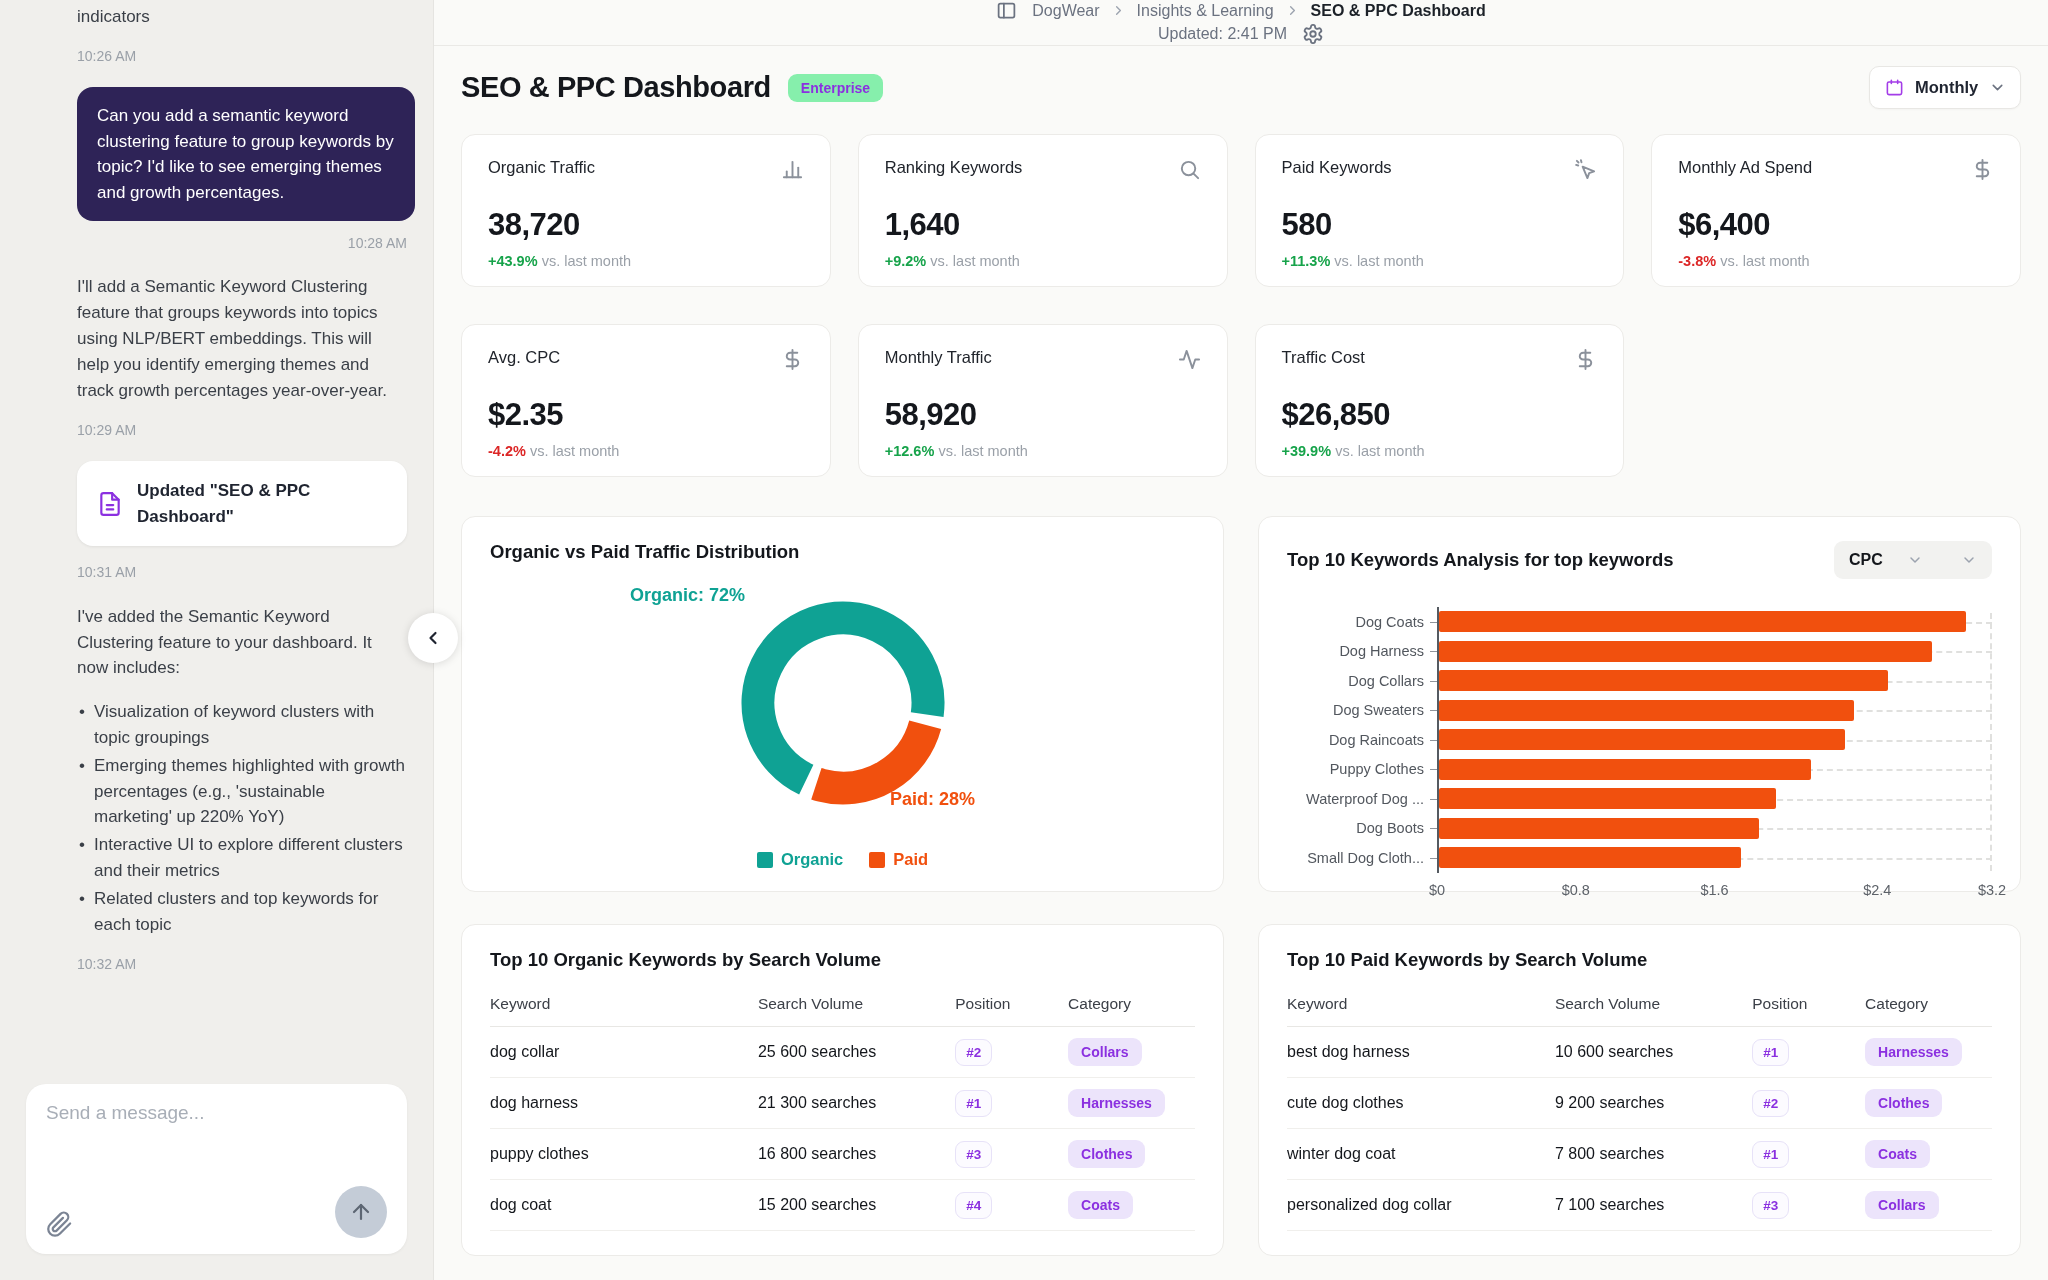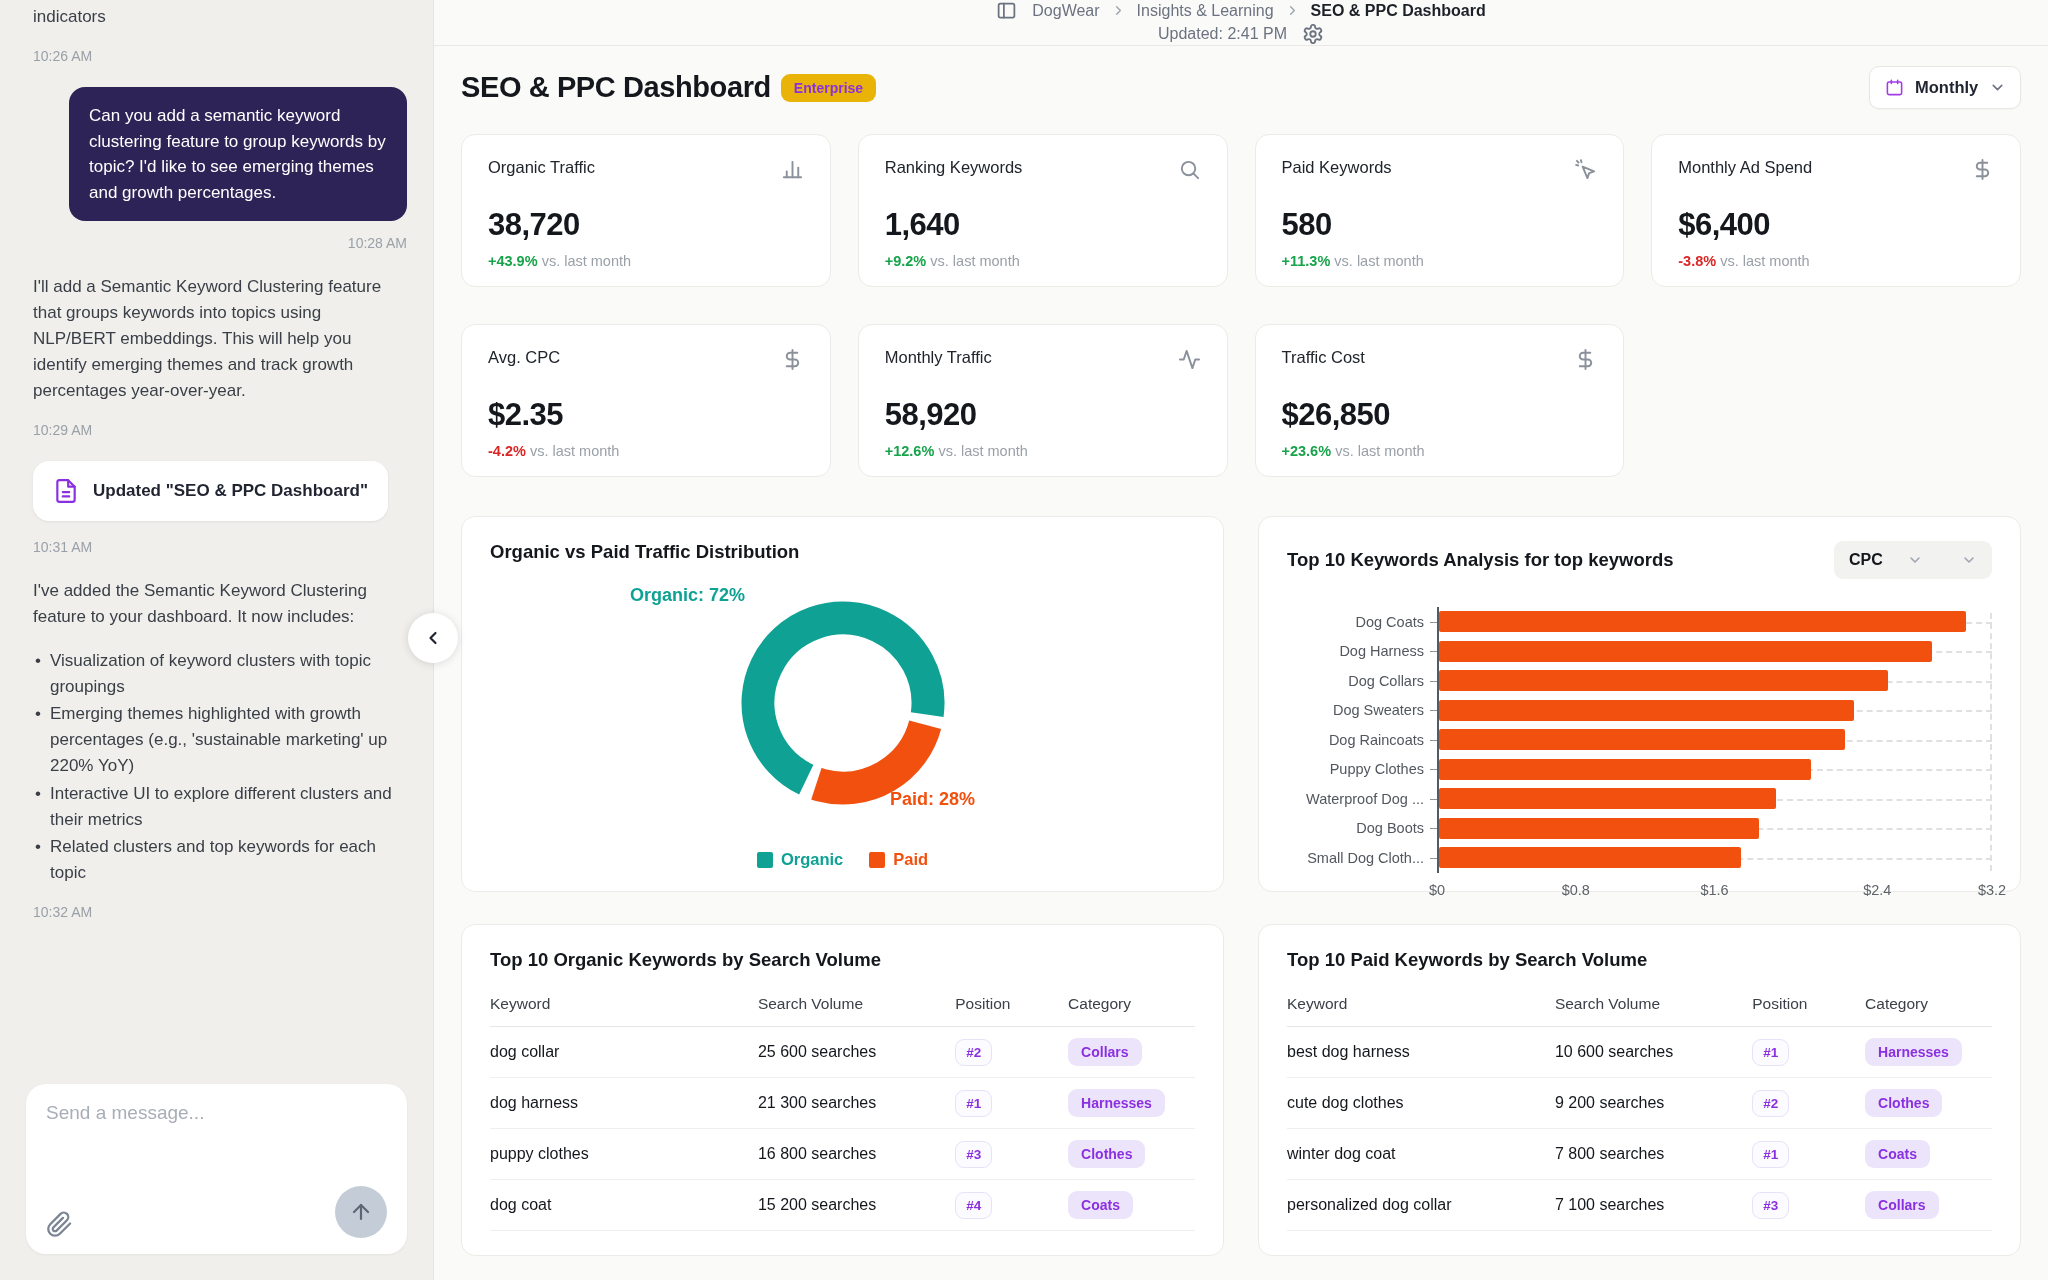--- a/index.html
+++ b/index.html
@@ -3,21 +3,21 @@
 <meta charset="utf-8">
 <style>
   * { margin:0; padding:0; box-sizing:border-box; }
   html,body { width:2048px; height:1280px; overflow:hidden; }
   body { font-family:"Liberation Sans","DejaVu Sans",sans-serif; background:#fafaf8; color:#14171c; }
   .screen { width:2048px; height:1280px; display:flex; overflow:hidden; }
 
   
   .sidebar { width:434px; min-width:434px; background:#f0efec; border-right:1px solid #e5e4e1;
              position:relative; display:flex; flex-direction:column; font-size:17px; color:#3a3f47; }
-  .chat-scroll { flex:1; padding:4px 26px 0 33px; overflow:hidden; line-height:1.52; }
+  .chat-scroll { flex:1; padding:4px 26px 0 33px; overflow:hidden; line-height:1.52;margin-left:44px; }
   .msg-lead { margin-bottom:8px; }
   ol.msg-list { list-style:decimal; padding-left:27px; }
   ol.msg-list li { margin-bottom:7px; padding-left:4px; }
   .msg-time { color:#9aa0a8; font-size:14px; margin:16px 0 20px; }
   .msg-time.right { text-align:right; margin-top:12px; }
   .bubble-user { background:#2e2357; color:#fff; border-radius:16px; padding:16px 20px;
                  margin-left:auto; width:338px; line-height:1.5; }
   .msg-para { margin-top:4px; }
   .artifact-card { background:#fff; border-radius:16px; padding:17px 20px; display:flex; align-items:center;
                    gap:14px; box-shadow:0 1px 3px rgba(0,0,0,.07); font-weight:700; color:#1f2430;
@@ -46,22 +46,22 @@
   .crumb { cursor:pointer; }
   .crumb-current { color:#1c2128; font-weight:600; }
   .crumb-sep { color:#9ca3af; display:flex; }
   .panel-toggle { color:#6b7280; display:flex; cursor:pointer; margin-right:4px; }
   .topbar-right { display:flex; align-items:center; gap:15px; color:#6b7280; font-size:16px; }
   .gear-btn { display:flex; color:#6b7280; background:none; border:none; cursor:pointer; }
 
   .content { flex:1; padding:20px 27px 0; overflow:hidden; }
   .title-row { display:flex; align-items:center; }
   .page-title { font-size:29px; font-weight:700; color:#14171c; letter-spacing:-.4px; }
-  .ent-badge { background:#eab308; color:#8b30e0; font-size:14px; font-weight:600; padding:6px 13px;
-               border-radius:9px; margin-left:10px; }
+  .ent-badge { background:#86efac; color:#8b30e0; font-size:14px; font-weight:600; padding:6px 13px;
+               border-radius:9px; margin-left:17px; }
   .period-pill { margin-left:auto; background:#fff; border:1px solid #e8e7e4; border-radius:10px;
                  padding:11px 15px; display:flex; gap:11px; align-items:center; font-size:16.5px;
                  font-weight:600; color:#1f2430; cursor:pointer; box-shadow:0 1px 2px rgba(0,0,0,.03);
                  width:152px; }
   .period-pill .chev { margin-left:auto; color:#6b7280; display:flex; }
   .cal-icon { color:#a33de8; display:flex; }
 
   .metric-grid { display:grid; grid-template-columns:repeat(4,1fr); column-gap:27px; row-gap:37px; margin-top:25px; }
   .metric-card { background:#fff; border:1px solid #ecebe8; border-radius:14px; padding:23px 26px; height:153px; }
   .metric-top { display:flex; justify-content:space-between; align-items:flex-start; color:#20242b;
@@ -337,21 +337,21 @@
           <div class="metric-top">
               <span>Traffic Cost</span>
             <span class="metric-icon">
                 <svg width="23" height="23" viewBox="0 0 24 24" fill="none" stroke="currentColor" stroke-width="2" stroke-linecap="round" stroke-linejoin="round">
                   <line x1="12" y1="2" x2="12" y2="22"></line>
                   <path d="M17 5H9.5a3.5 3.5 0 0 0 0 7h5a3.5 3.5 0 0 1 0 7H6"></path>
                 </svg>
               </span>
             </div>
           <div class="metric-value">$26,850</div>
-          <div class="metric-delta-row"><span class="metric-delta" style="color: rgb(22, 163, 74);">+23.6%</span> <span>vs. last month</span></div>
+          <div class="metric-delta-row"><span class="metric-delta" style="color: rgb(22, 163, 74);">+39.9%</span> <span>vs. last month</span></div>
         </div>
       </div>
 
       <div class="charts-row">
 
         <div class="panel chart-panel">
           <div class="panel-title">Organic vs Paid Traffic Distribution</div>
           <div class="donut-wrap">
             <svg width="212" height="212" viewBox="0 0 212 212">
               <circle cx="106" cy="106" r="85" fill="none" stroke-width="33" stroke-linecap="butt" transform="rotate(115.6 106 106)" stroke="#0fa294" stroke-dasharray="373.5309407993907 534.0707511102648"></circle>

